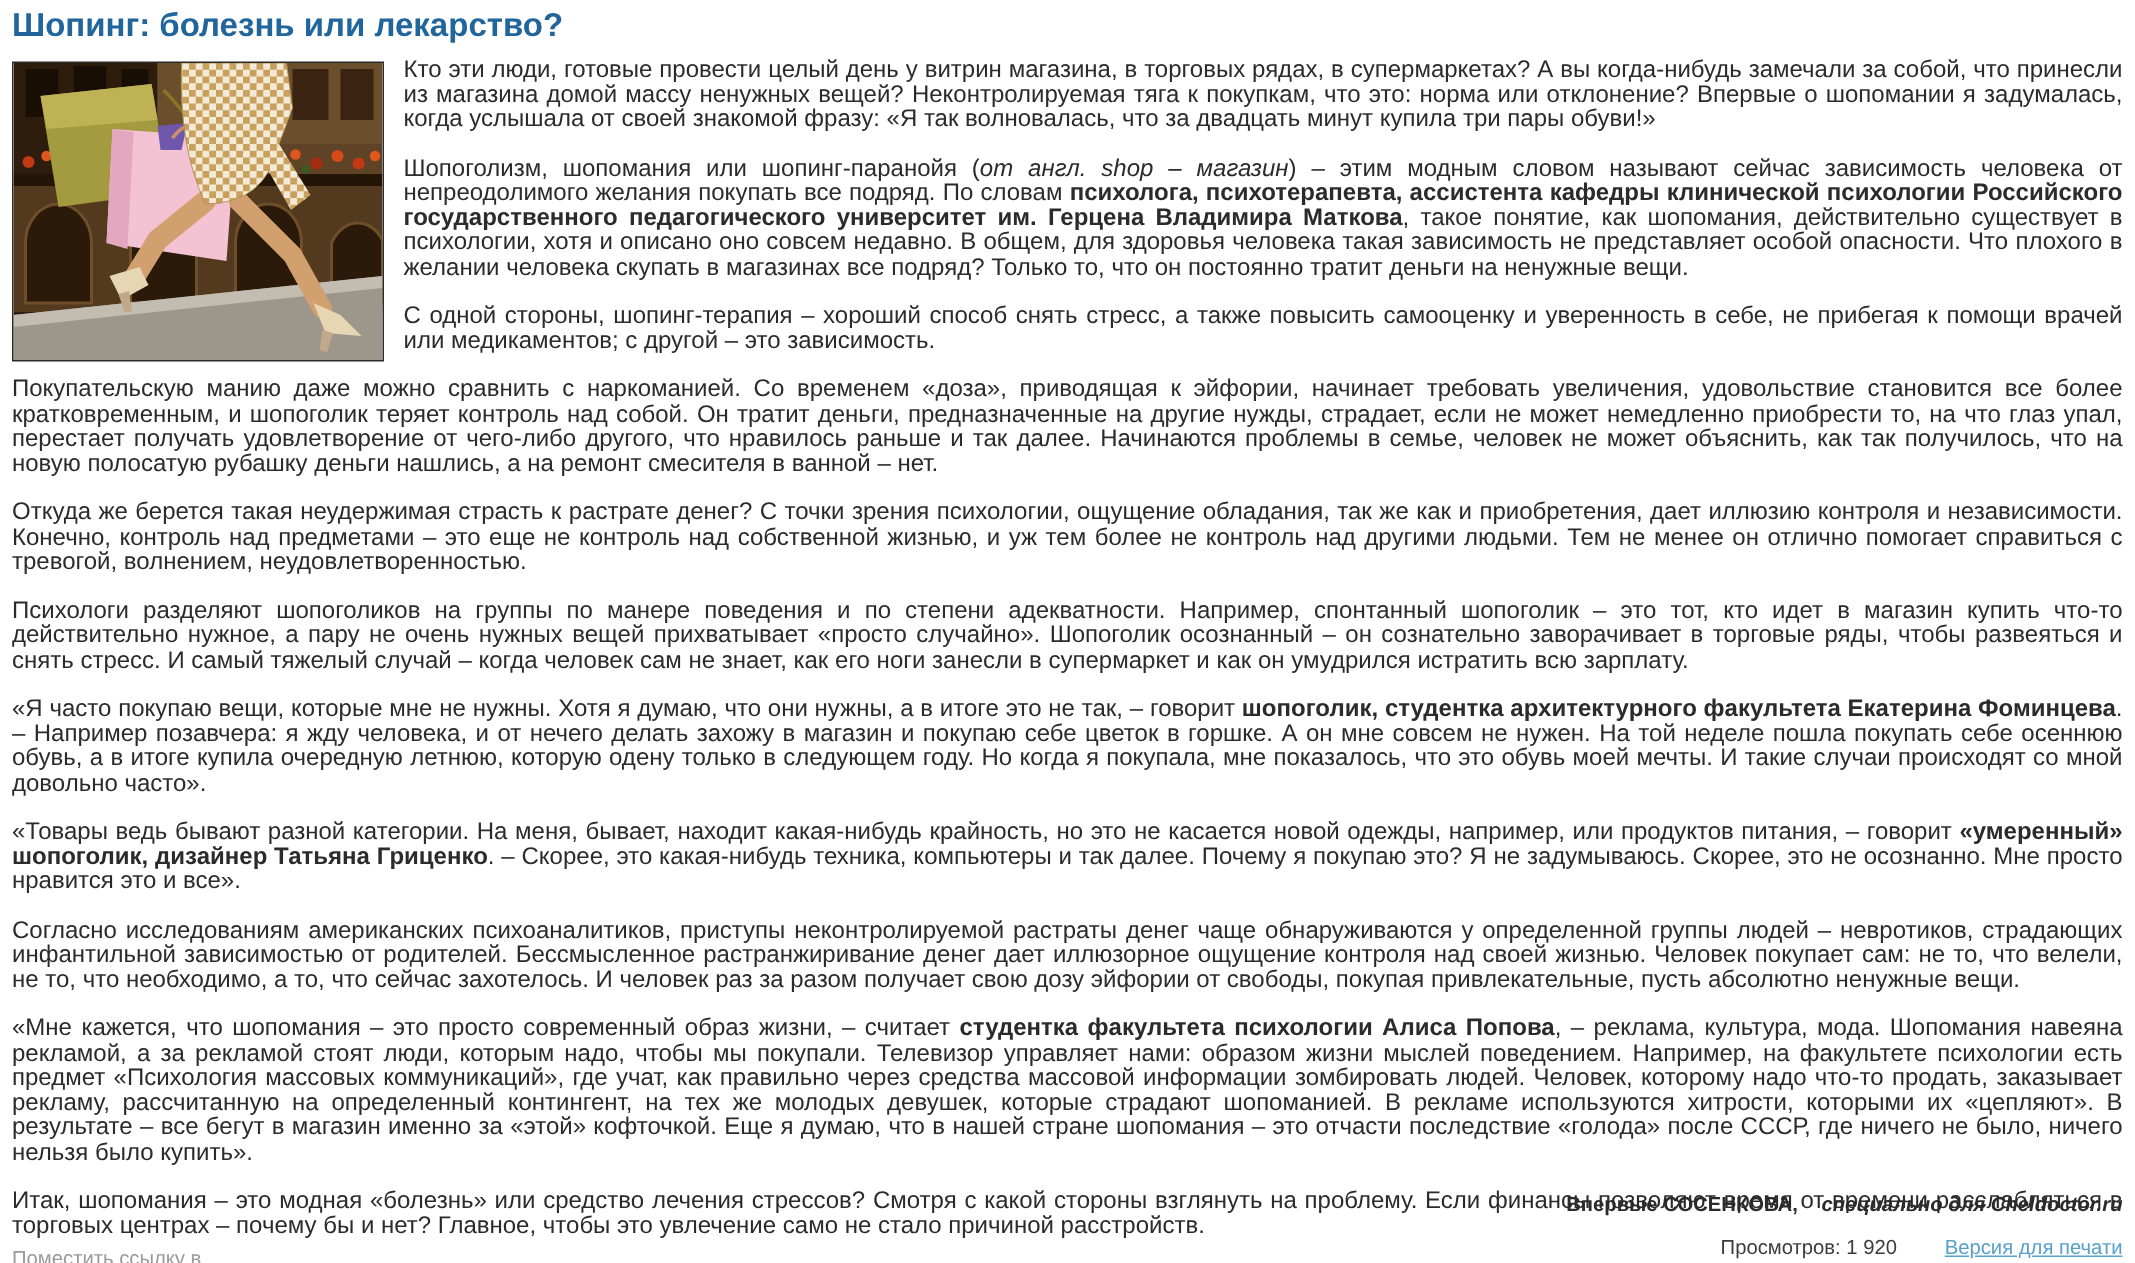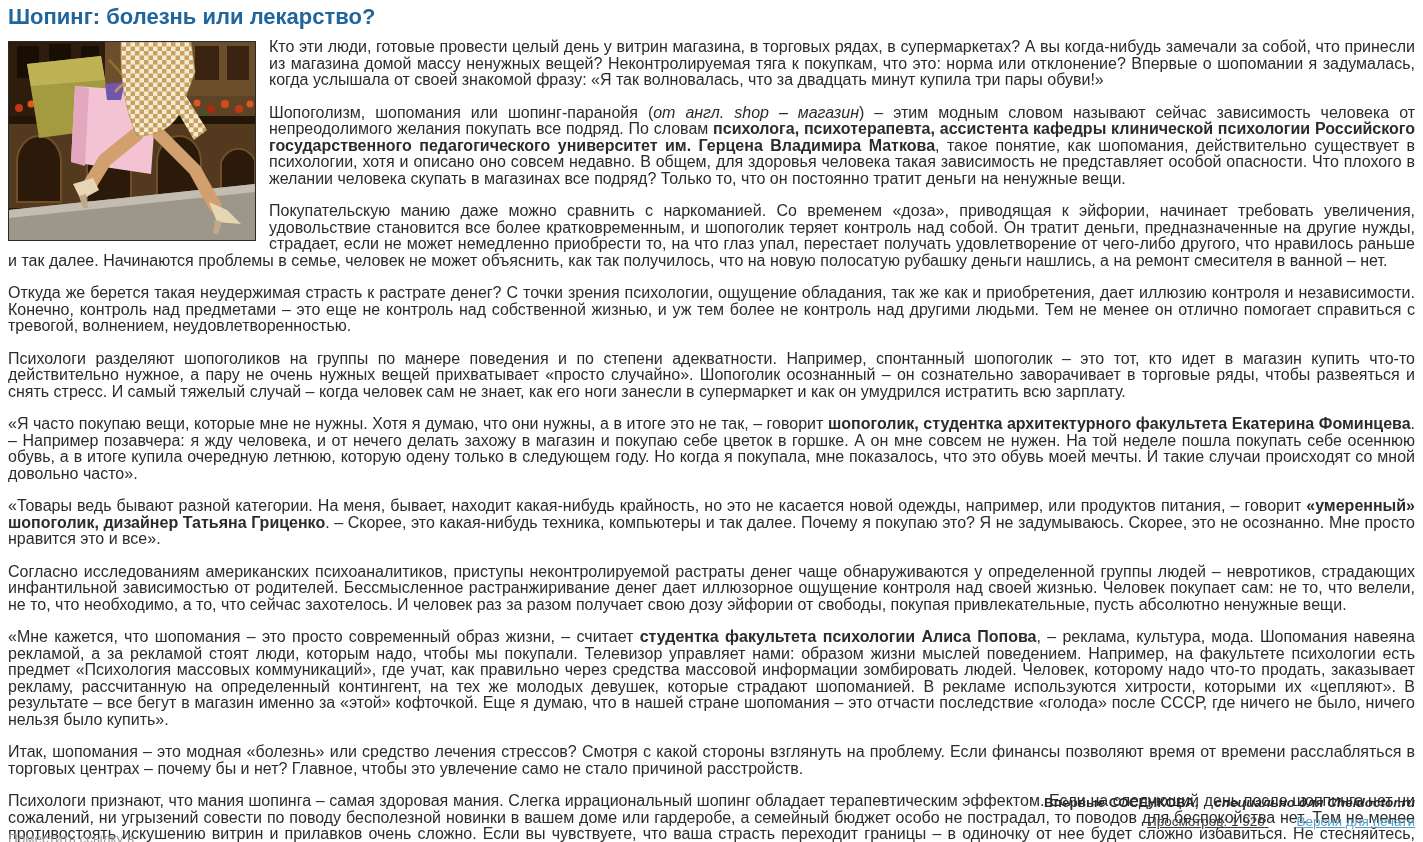--- a/index.html
+++ b/index.html
@@ -37,21 +37,21 @@
   .article .i  { font-style: italic; margin-top: 14px; }
   .footer {
     position: absolute;
     right: 8px; top: 795px;
     text-align: right;
     font-size: 13.5px;
     line-height: 16px;
   }
   .author-line { font-weight: bold; color: #2b2b2b; }
   .author-italic { font-style: italic; margin-left: 12px; }
-  .views-line { margin-top: 3px; color: #3c3c3c; text-decoration: underline; }
+  .views-line { margin-top: 13px; color: #3c3c3c; }
   .print-link {
     margin-left: 28px;
     color: var(--link-color, #57a0c8);
     text-decoration: underline;
     cursor: pointer;
   }
   .bottom-partial {
     position: absolute;
     left: 8px; top: 831px;
     font-size: 13.5px;
@@ -140,20 +140,21 @@
           <polygon points="200,160 218,168 232,182 208,180" fill="#e6d6b4"></polygon>
           <polygon points="206,178 213,180 209,193 204,191" fill="#bfa98a"></polygon>
           <path d="M112,0 L182,0 L186,30 L177,54 Q168,94 128,94 Q110,56 112,0 Z" fill="url(#check)" stroke="#b08d4f" stroke-width="0.6"></path>
           <polygon points="177,54 198,88 185,98 170,72" fill="url(#check)"></polygon>
         </g>
       </svg>
     </div>
 
   <p><span>Кто эти люди, готовые провести целый день у витрин магазина, в торговых рядах, в супермаркетах? А вы когда-нибудь замечали за собой, что принесли из магазина домой массу ненужных вещей? Неконтролируемая тяга к покупкам, что это: норма или отклонение? Впервые о шопомании я задумалась, когда услышала от своей знакомой фразу: «Я так волновалась, что за двадцать минут купила три пары обуви!»</span></p>
       <p><span>Шопоголизм, шопомания или шопинг-паранойя (</span><span class="i">от англ. shop – магазин</span><span>) – этим модным словом называют сейчас зависимость человека от непреодолимого желания покупать все подряд. По словам </span><span class="b">психолога, психотерапевта, ассистента кафедры клинической психологии Российского государственного педагогического университет им. Герцена Владимира Маткова</span><span>, такое понятие, как шопомания, действительно существует в психологии, хотя и описано оно совсем недавно. В общем, для здоровья человека такая зависимость не представляет особой опасности. Что плохого в желании человека скупать в магазинах все подряд? Только то, что он постоянно тратит деньги на ненужные вещи.</span></p>
+      <p><span>С одной стороны, шопинг-терапия – хороший способ снять стресс, а также повысить самооценку и уверенность в себе, не прибегая к помощи врачей или медикаментов; с другой – это зависимость.</span></p>
       <p><span>Покупательскую манию даже можно сравнить с наркоманией. Со временем «доза», приводящая к эйфории, начинает требовать увеличения, удовольствие становится все более кратковременным, и шопоголик теряет контроль над собой. Он тратит деньги, предназначенные на другие нужды, страдает, если не может немедленно приобрести то, на что глаз упал, перестает получать удовлетворение от чего-либо другого, что нравилось раньше и так далее. Начинаются проблемы в семье, человек не может объяснить, как так получилось, что на новую полосатую рубашку деньги нашлись, а на ремонт смесителя в ванной – нет.</span></p>
       <p><span>Откуда же берется такая неудержимая страсть к растрате денег? С точки зрения психологии, ощущение обладания, так же как и приобретения, дает иллюзию контроля и независимости. Конечно, контроль над предметами – это еще не контроль над собственной жизнью, и уж тем более не контроль над другими людьми. Тем не менее он отлично помогает справиться с тревогой, волнением, неудовлетворенностью.</span></p>
       <p><span>Психологи разделяют шопоголиков на группы по манере поведения и по степени адекватности. Например, спонтанный шопоголик – это тот, кто идет в магазин купить что-то действительно нужное, а пару не очень нужных вещей прихватывает «просто случайно». Шопоголик осознанный – он сознательно заворачивает в торговые ряды, чтобы развеяться и снять стресс. И самый тяжелый случай – когда человек сам не знает, как его ноги занесли в супермаркет и как он умудрился истратить всю зарплату.</span></p>
       <p><span>«Я часто покупаю вещи, которые мне не нужны. Хотя я думаю, что они нужны, а в итоге это не так, – говорит </span><span class="b">шопоголик, студентка архитектурного факультета Екатерина Фоминцева</span><span>. – Например позавчера: я жду человека, и от нечего делать захожу в магазин и покупаю себе цветок в горшке. А он мне совсем не нужен. На той неделе пошла покупать себе осеннюю обувь, а в итоге купила очередную летнюю, которую одену только в следующем году. Но когда я покупала, мне показалось, что это обувь моей мечты. И такие случаи происходят со мной довольно часто».</span></p>
       <p><span>«Товары ведь бывают разной категории. На меня, бывает, находит какая-нибудь крайность, но это не касается новой одежды, например, или продуктов питания, – говорит </span><span class="b">«умеренный» шопоголик, дизайнер Татьяна Гриценко</span><span>. – Скорее, это какая-нибудь техника, компьютеры и так далее. Почему я покупаю это? Я не задумываюсь. Скорее, это не осознанно. Мне просто нравится это и все».</span></p>
       <p><span>Согласно исследованиям американских психоаналитиков, приступы неконтролируемой растраты денег чаще обнаруживаются у определенной группы людей – невротиков, страдающих инфантильной зависимостью от родителей. Бессмысленное растранжиривание денег дает иллюзорное ощущение контроля над своей жизнью. Человек покупает сам: не то, что велели, не то, что необходимо, а то, что сейчас захотелось. И человек раз за разом получает свою дозу эйфории от свободы, покупая привлекательные, пусть абсолютно ненужные вещи.</span></p>
       <p><span>«Мне кажется, что шопомания – это просто современный образ жизни, – считает </span><span class="b">студентка факультета психологии Алиса Попова</span><span>, – реклама, культура, мода. Шопомания навеяна рекламой, а за рекламой стоят люди, которым надо, чтобы мы покупали. Телевизор управляет нами: образом жизни мыслей поведением. Например, на факультете психологии есть предмет «Психология массовых коммуникаций», где учат, как правильно через средства массовой информации зомбировать людей. Человек, которому надо что-то продать, заказывает рекламу, рассчитанную на определенный контингент, на тех же молодых девушек, которые страдают шопоманией. В рекламе используются хитрости, которыми их «цепляют». В результате – все бегут в магазин именно за «этой» кофточкой. Еще я думаю, что в нашей стране шопомания – это отчасти последствие «голода» после СССР, где ничего не было, ничего нельзя было купить».</span></p>
       <p><span>Итак, шопомания – это модная «болезнь» или средство лечения стрессов? Смотря с какой стороны взглянуть на проблему. Если финансы позволяют время от времени расслабляться в торговых центрах – почему бы и нет? Главное, чтобы это увлечение само не стало причиной расстройств.</span></p>
       <p><span>Психологи признают, что мания шопинга – самая здоровая мания. Слегка иррациональный шопинг обладает терапевтическим эффектом. Если на следующий день после шоппинга нет ни сожалений, ни угрызений совести по поводу бесполезной новинки в вашем доме или гардеробе, а семейный бюджет особо не пострадал, то поводов для беспокойства нет. Тем не менее противостоять искушению витрин и прилавков очень сложно. Если вы чувствуете, что ваша страсть переходит границы – в одиночку от нее будет сложно избавиться. Не стесняйтесь, обращайтесь к психологу. Он поможет осознать истинные мотивы и скорректировать не следствие, а причину.</span></p>
     </div>

